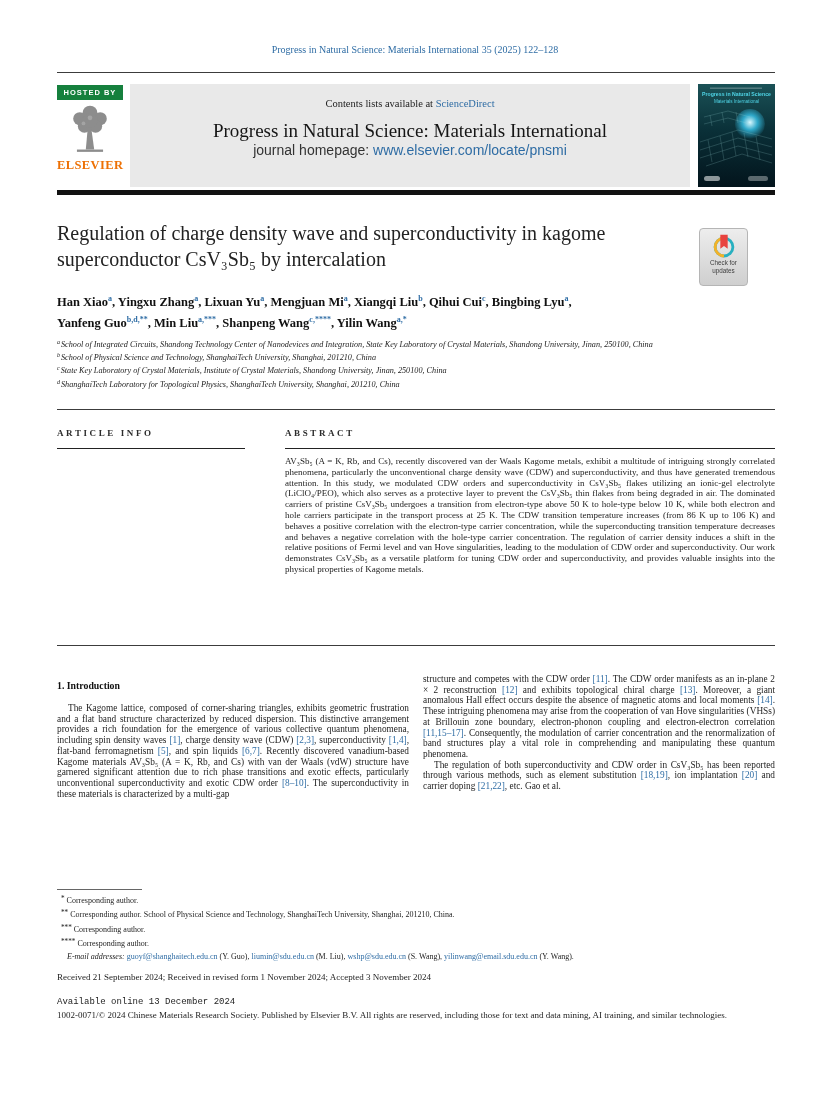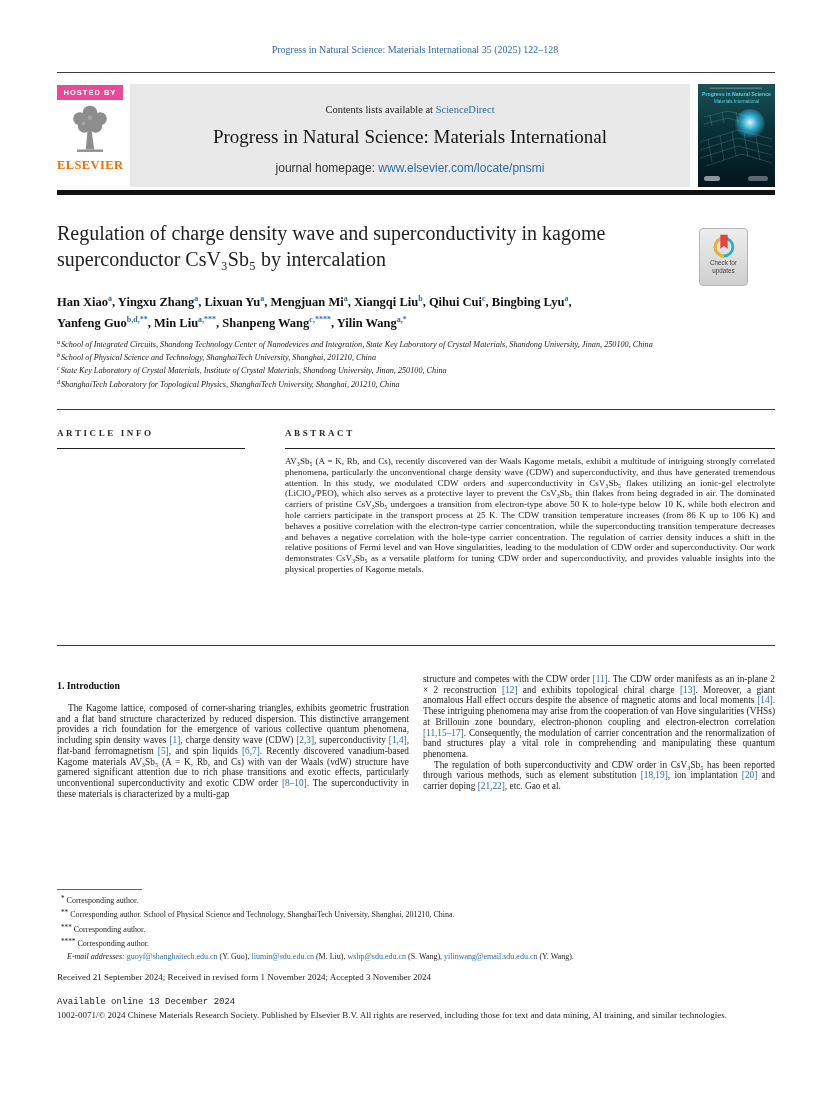--- a/index.html
+++ b/index.html
@@ -11,28 +11,28 @@
   .citation{position:absolute;top:44px;left:0;width:100%;text-align:center;
             font-size:10px;color:#2e6ca4;}
   .rule{position:absolute;left:57px;width:718px;border-top:1.6px solid #3c3c3c;height:0;}
   .rule-top{top:72px;}
   .rule-mid{top:409px;}
   .rule-abs-bottom{top:645px;}
 
   
   .masthead{position:absolute;top:84px;left:57px;width:718px;height:103px;}
   .logo-block{position:absolute;left:0;top:1px;width:66px;}
-  .hosted{background:#ec4899;color:#fff;font-family:"Liberation Sans","DejaVu Sans",sans-serif;
+  .hosted{background:#15803d;color:#fff;font-family:"Liberation Sans","DejaVu Sans",sans-serif;
           font-size:7.5px;font-weight:bold;letter-spacing:1px;text-align:center;padding:3px 0;}
   .tree{display:block;margin:1px auto 0 auto;}
   .elsword{color:#ed7004;font-size:12.5px;font-weight:600;text-align:center;letter-spacing:.4px;margin-top:1px;}
   .mast-center{position:absolute;left:73px;top:0;width:560px;height:103px;background:#e9e9e9;text-align:center;}
-  .contents-line{padding-top:20px;font-size:10.5px;color:#222;}
+  .contents-line{padding-top:14px;font-size:10.5px;color:#222;}
   .journal-title{margin-top:11px;font-size:19px;color:#151515;}
-  .homepage-line{margin-top:13px;font-family:"Liberation Sans","DejaVu Sans",sans-serif;font-size:12px;color:#333;}
+  .homepage-line{font-family:"Liberation Sans","DejaVu Sans",sans-serif;font-size:14px;color:#333;}
   .cover{position:absolute;right:0;top:0;width:77px;height:103px;display:block;}
   .blackbar{position:absolute;top:190px;left:57px;width:718px;height:5px;background:#121212;}
 
   
   .art-title{position:absolute;top:220px;left:57px;width:655px;font-size:20px;line-height:26px;color:#222;}
   .check-badge{position:absolute;top:228px;left:699px;width:47px;height:56px;border:1px solid #b5b5b5;border-radius:4px;
                background:linear-gradient(#ededed,#cfcfcf);text-align:center;cursor:pointer;}
   .check-badge svg{display:block;margin:4px auto 0 auto;}
   .check-txt{font-family:"Liberation Sans","DejaVu Sans",sans-serif;font-size:6.3px;color:#3c3c3c;line-height:7.5px;}
 

